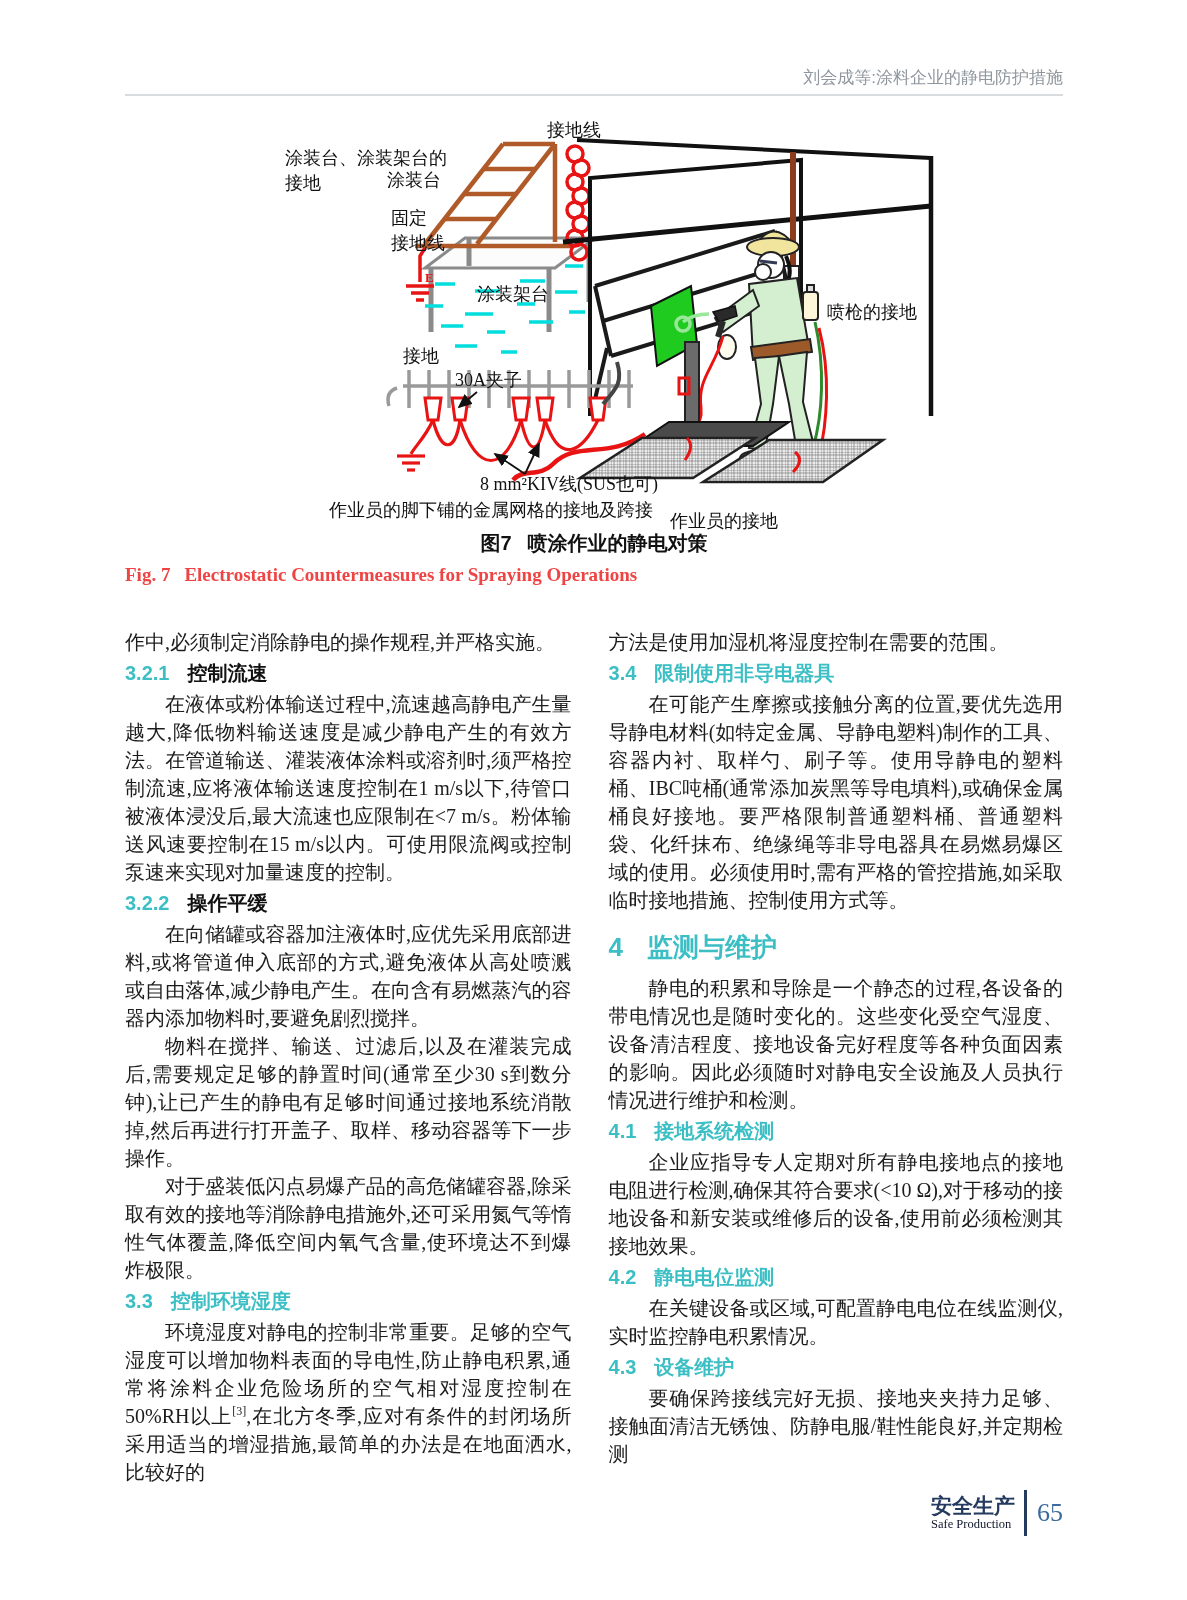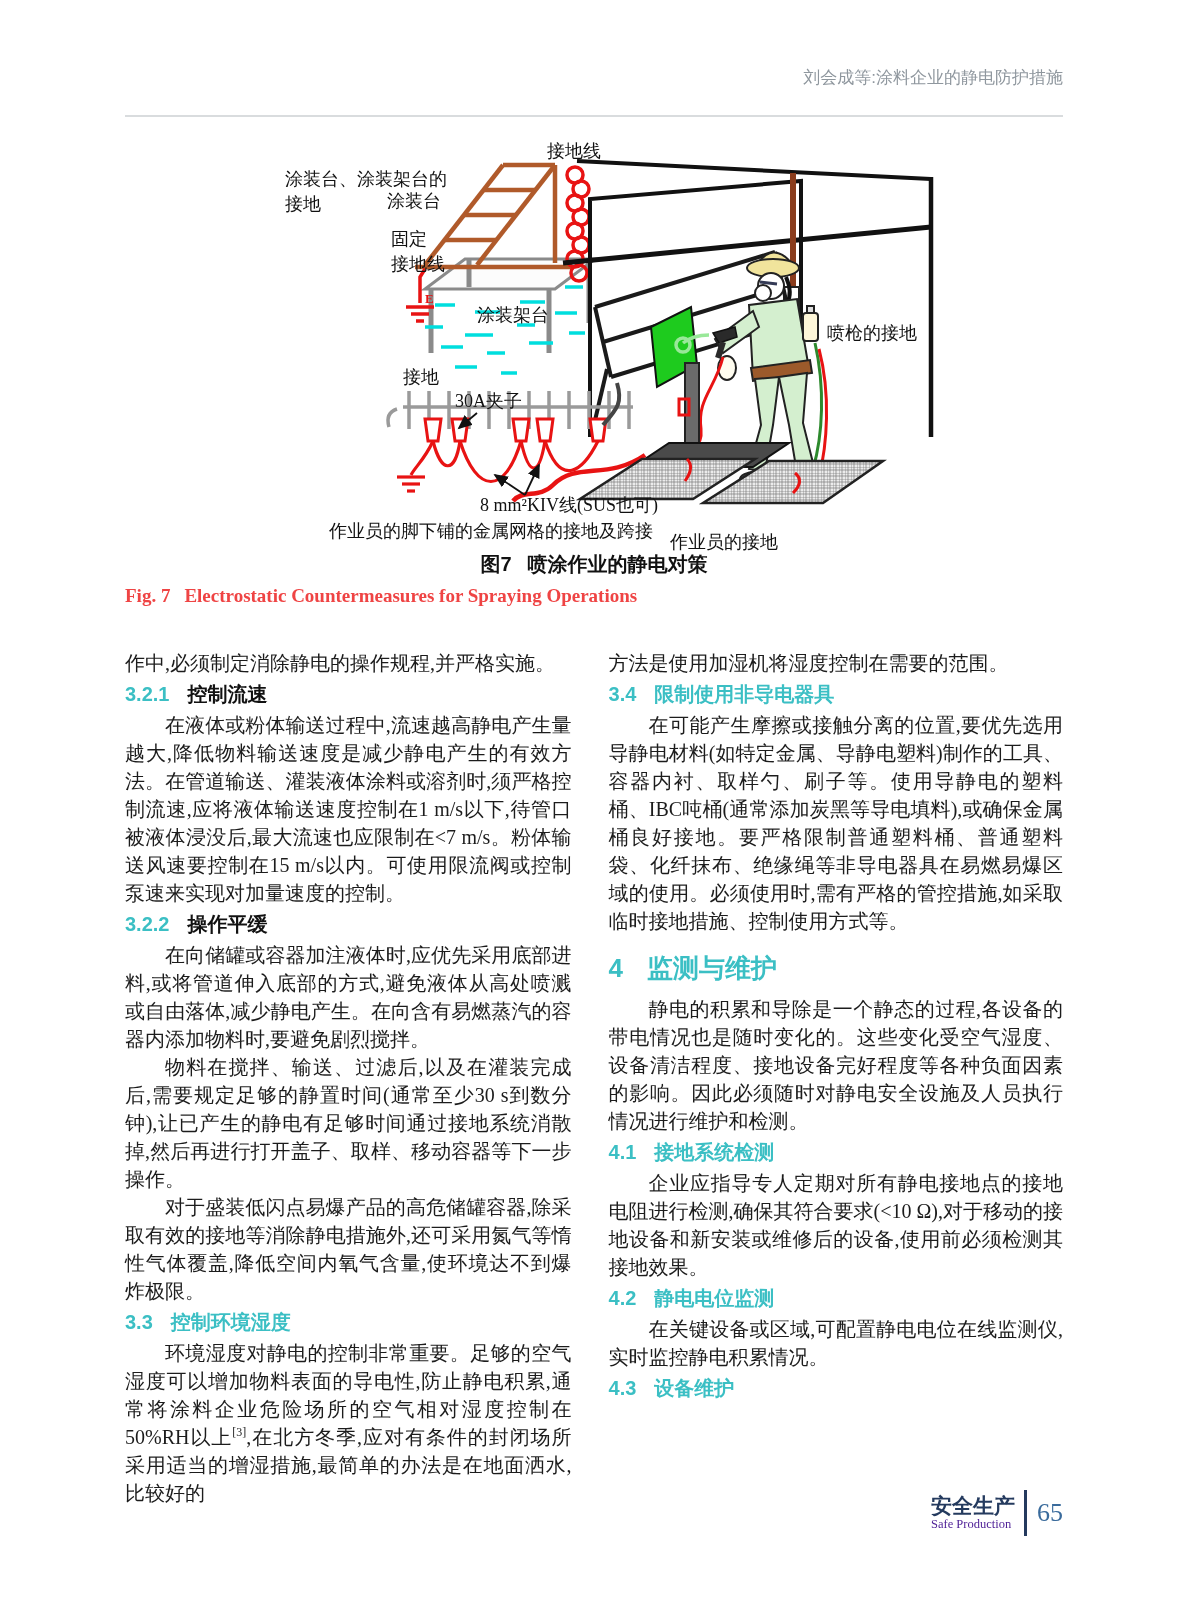--- a/index.html
+++ b/index.html
@@ -5,21 +5,21 @@
   html,body{margin:0;padding:0;}
   body{
     width:1187px;height:1600px;position:relative;background:#ffffff;
     font-family:"Liberation Serif","DejaVu Serif",serif;color:#1c1c1c;
     overflow:hidden;
   }
   .sheet{position:absolute;left:125px;top:66px;width:938px;}
   .runhead{
     text-align:right;color:#8f979e;font-size:17px;
     font-family:"Liberation Sans","DejaVu Sans",sans-serif;
-    padding-bottom:26px;border-bottom:2px solid #d9dcde;
+    padding-bottom:5px;border-bottom:2px solid #d9dcde;
   }
   
   .fig{position:relative;width:938px;height:400px;margin-top:20px;}
   .fig svg{position:absolute;left:0;top:0;}
   .fig-label{
     position:absolute;font-size:18px;color:#111;line-height:25px;white-space:nowrap;
     font-family:"Liberation Serif","DejaVu Serif",serif;
   }
   .cap-cn{
     text-align:center;font-family:"Liberation Sans","DejaVu Sans",sans-serif;
@@ -45,21 +45,21 @@
   .h1{
     font-family:"Liberation Sans","DejaVu Sans",sans-serif;font-weight:bold;
     font-size:26px;line-height:34px;color:#3bbfc4;margin:16px 0 10px;
   }
   .h1 .hn{margin-right:24px;color:#3bbfc4;}
   
   .footer{position:absolute;right:124px;top:1490px;display:flex;align-items:center;}
   .f-names{text-align:left;}
   .f-cn{font-family:"Liberation Sans","DejaVu Sans",sans-serif;font-weight:bold;
         font-size:21px;color:#243a5e;line-height:23px;}
-  .f-en{font-size:12.5px;color:#4c1d95;line-height:15px;}
+  .f-en{font-size:12.5px;color:#0f172a;line-height:15px;}
   .f-bar{width:3px;height:46px;background:#243a5e;margin:0 10px 0 9px;}
   .f-num{font-size:26px;color:#3a6b9c;line-height:46px;}
 </style>
 </head>
 <body>
 
 <div class="sheet">
 
   <div class="runhead">刘会成等:涂料企业的静电防护措施</div>
 
@@ -284,20 +284,21 @@
       <p class="body">方法是使用加湿机将湿度控制在需要的范围。</p>
       <h4 class="h2"><span class="hn">3.4</span><span class="ht">限制使用非导电器具</span></h4>
       <p class="body ind">在可能产生摩擦或接触分离的位置,要优先选用导静电材料(如特定金属、导静电塑料)制作的工具、容器内衬、取样勺、刷子等。使用导静电的塑料桶、IBC吨桶(通常添加炭黑等导电填料),或确保金属桶良好接地。要严格限制普通塑料桶、普通塑料袋、化纤抹布、绝缘绳等非导电器具在易燃易爆区域的使用。必须使用时,需有严格的管控措施,如采取临时接地措施、控制使用方式等。</p>
       <h3 class="h1"><span class="hn">4</span><span>监测与维护</span></h3>
       <p class="body ind">静电的积累和导除是一个静态的过程,各设备的带电情况也是随时变化的。这些变化受空气湿度、设备清洁程度、接地设备完好程度等各种负面因素的影响。因此必须随时对静电安全设施及人员执行情况进行维护和检测。</p>
       <h4 class="h2"><span class="hn">4.1</span><span class="ht">接地系统检测</span></h4>
       <p class="body ind">企业应指导专人定期对所有静电接地点的接地电阻进行检测,确保其符合要求(&lt;10 Ω),对于移动的接地设备和新安装或维修后的设备,使用前必须检测其接地效果。</p>
       <h4 class="h2"><span class="hn">4.2</span><span class="ht">静电电位监测</span></h4>
       <p class="body ind">在关键设备或区域,可配置静电电位在线监测仪,实时监控静电积累情况。</p>
       <h4 class="h2"><span class="hn">4.3</span><span class="ht">设备维护</span></h4>
+      <p class="body ind">要确保跨接线完好无损、接地夹夹持力足够、接触面清洁无锈蚀、防静电服/鞋性能良好,并定期检测</p>
     </section>
 
   </div>
 </div>
 
 <div class="footer">
   <div class="f-names">
     <div class="f-cn">安全生产</div>
     <div class="f-en">Safe Production</div>
   </div>

